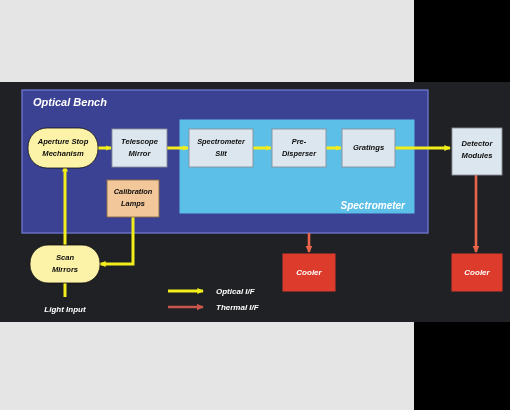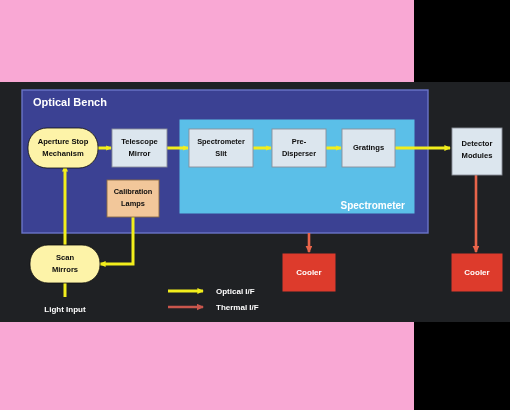--- a/index.html
+++ b/index.html
@@ -10,21 +10,22 @@
   body {
     width: 510px;
     height: 410px;
     overflow: hidden;
     font-family: "Liberation Sans", sans-serif;
   }
   #stage {
     position: relative;
     width: 414px;
     height: 410px;
-    background: #f9a8d4;
+    background: #e5e5e5;
+    font-style: italic;
   }
   #slide {
     position: absolute;
     left: 0;
     top: 82px;
     width: 510px;
     height: 240px;
     background: #1f2124;
   }
   svg#diagram {

